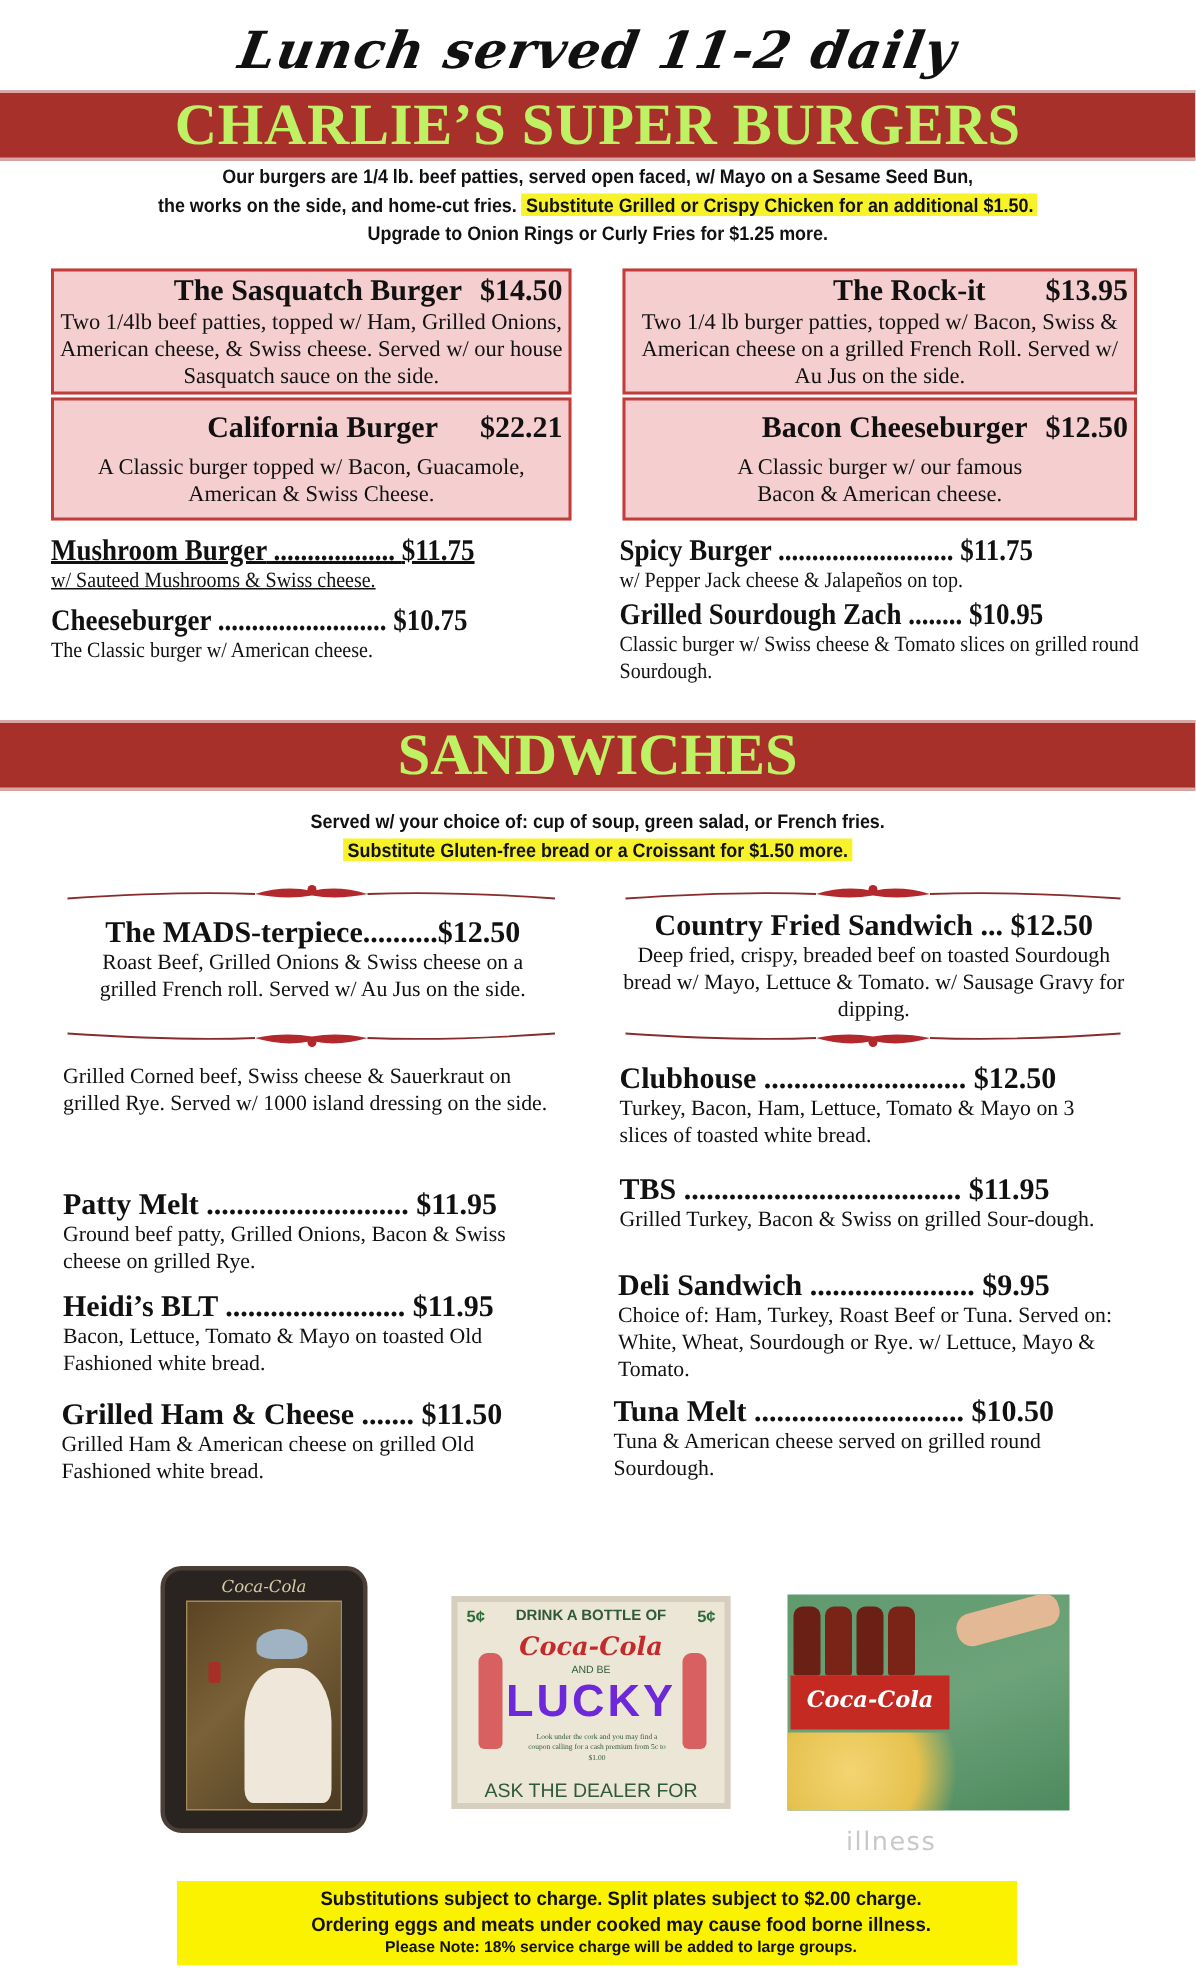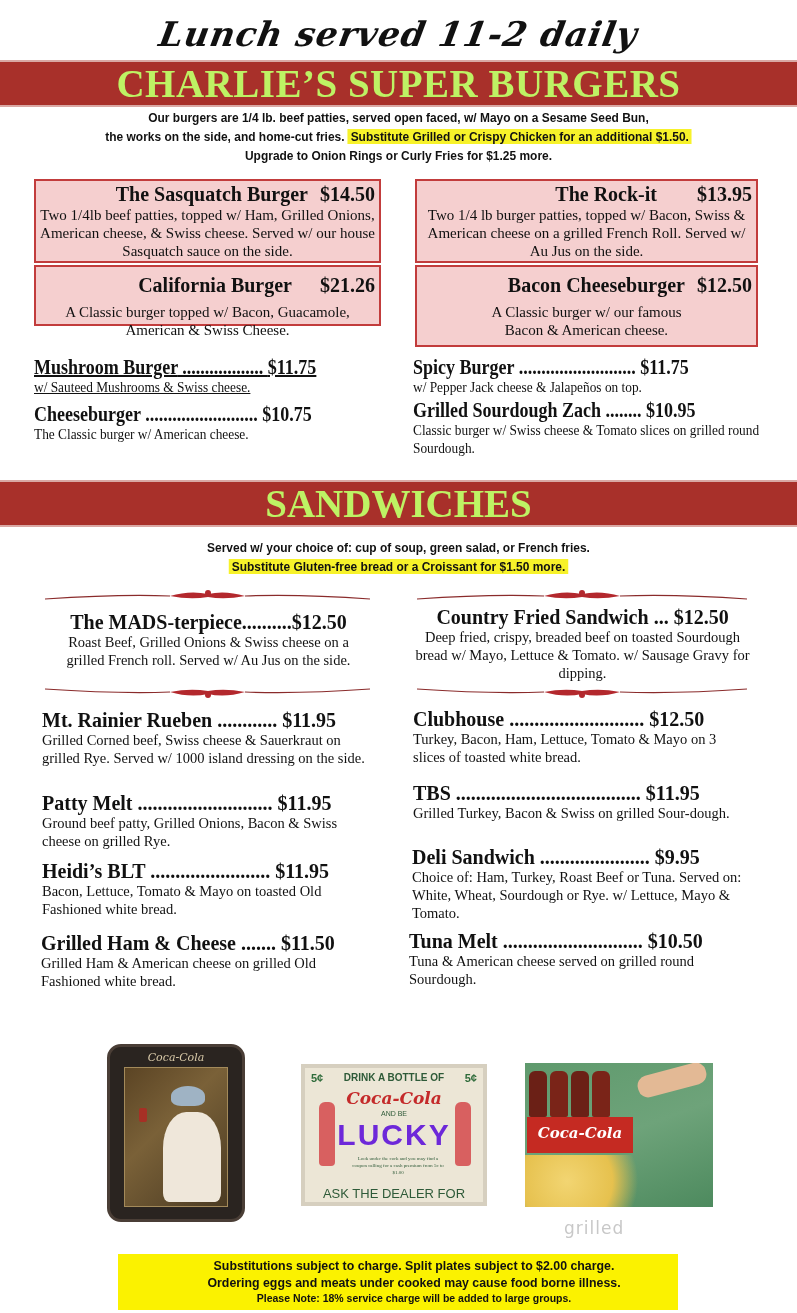--- a/index.html
+++ b/index.html
@@ -82,24 +82,24 @@
 </div>
 
 <div class="abs box" style="left:415px; top:179px; width:343px; height:84px;">
   <div class="title-row">
     <span class="nm" style="margin-right:40px;">The Rock-it</span>
     <span>$13.95</span>
   </div>
   <div class="desc">Two 1/4 lb burger patties, topped w/ Bacon, Swiss &amp; American cheese on a grilled French Roll. Served w/ Au Jus on the side.</div>
 </div>
 
-<div class="abs box" style="left:34px; top:265px; width:347px; height:61px;">
+<div class="abs box" style="left:34px; top:265px; width:347px; height:82px;">
   <div class="title-row" style="margin-top:5px;">
     <span class="nm" style="margin-right:28px;">California Burger</span>
-    <span>$21.26</span>
+    <span>$22.21</span>
   </div>
   <div class="desc" style="margin-top:6px;">A Classic burger topped w/ Bacon, Guacamole, American &amp; Swiss Cheese.</div>
 </div>
 
 <div class="abs box" style="left:415px; top:265px; width:343px; height:82px;">
   <div class="title-row" style="margin-top:5px;">
     <span class="nm">Bacon Cheeseburger</span>
     <span>$12.50</span>
   </div>
   <div class="desc" style="margin-top:6px; padding:0 60px;">A Classic burger w/ our famous Bacon &amp; American cheese.</div>
@@ -169,21 +169,20 @@
   <div class="row"><span>The MADS-terpiece</span><span>..........</span><span>$12.50</span></div>
   <div class="desc" style="padding:0 12px;">Roast Beef, Grilled Onions &amp; Swiss cheese on a grilled French roll.  Served w/ Au Jus on the side.</div>
 </div>
 
 <div class="abs item centered" style="left:410px; top:606px; width:345px;">
   <div class="row"><span>Country Fried Sandwich</span><span> ... </span><span>$12.50</span></div>
   <div class="desc">Deep fried, crispy, breaded beef on toasted Sourdough bread w/ Mayo, Lettuce &amp; Tomato. w/ Sausage Gravy for dipping.</div>
 </div>
 
 <div class="abs item" style="left:42px; top:709px; width:330px;">
-  <div class="row"><span>Mt. Rainier Rueben</span><span> ............ </span><span>$11.95</span></div>
   <div class="desc">Grilled Corned beef, Swiss cheese &amp; Sauerkraut on grilled Rye.  Served w/ 1000 island dressing on the side.</div>
 </div>
 
 <div class="abs item" style="left:42px; top:792px; width:320px;">
   <div class="row"><span>Patty Melt</span><span> ........................... </span><span>$11.95</span></div>
   <div class="desc">Ground beef patty, Grilled Onions, Bacon &amp; Swiss cheese on grilled Rye.</div>
 </div>
 
 <div class="abs item" style="left:42px; top:860px; width:330px;">
   <div class="row"><span>Heidi’s BLT</span><span> ........................ </span><span>$11.95</span></div>
@@ -244,19 +243,19 @@
     <div style="width:18px; height:46px; background:#6b2016; border-radius:6px 6px 2px 2px;"></div>
     <div style="width:18px; height:46px; background:#7a2418; border-radius:6px 6px 2px 2px;"></div>
     <div style="width:18px; height:46px; background:#6b2016; border-radius:6px 6px 2px 2px;"></div>
     <div style="width:18px; height:46px; background:#7a2418; border-radius:6px 6px 2px 2px;"></div>
   </div>
   <div style="position:absolute; left:2px; top:54px; width:106px; height:36px; background:#c52a22; color:#fff; font-family:'DejaVu Serif',serif; font-style:italic; font-weight:bold; font-size:15px; line-height:32px; text-align:center;">Coca-Cola</div>
   <div style="position:absolute; left:0; top:92px; width:140px; height:52px; background:radial-gradient(circle at 30% 50%,#f2d572 0%,#e6c14e 45%,transparent 70%);"></div>
   <div style="position:absolute; left:112px; top:6px; width:70px; height:22px; background:#e3b995; border-radius:10px; transform:rotate(-15deg);"></div>
 </div>
 
-<div class="abs watermark">grilled</div>
+<div class="abs watermark">illness</div>
 
 <div class="abs footer">
   <div class="l1" style="padding-top:3px;">Substitutions subject to charge.  Split plates subject to $2.00 charge.</div>
   <div class="l2">Ordering eggs and meats under cooked may cause food borne illness.</div>
   <div class="l3">Please Note: 18% service charge will be added to large groups.</div>
 </div>
 
 </body></html>

